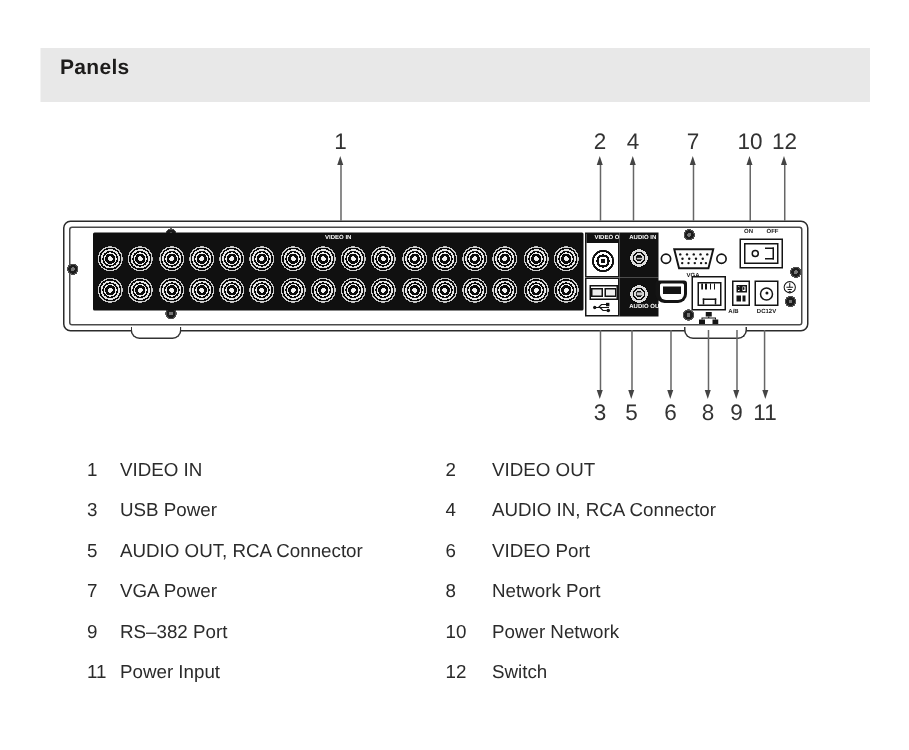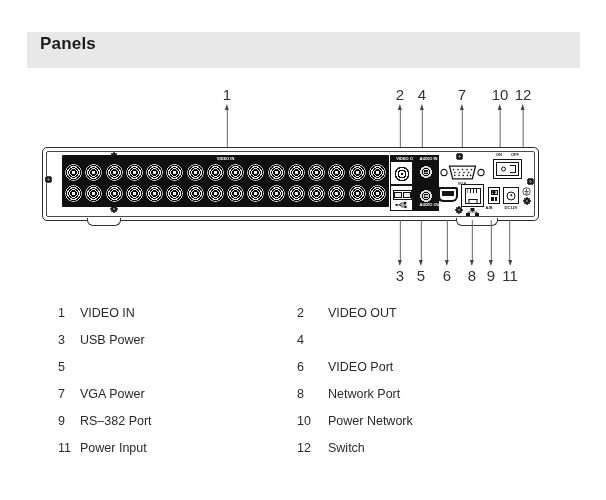--- a/index.html
+++ b/index.html
@@ -1,21 +1,21 @@
 <!DOCTYPE html>
 <html><head>
 <meta charset="utf-8">
 <style>
   html,body{margin:0;padding:0;background:#fff;}
   .page{position:relative;width:606px;height:500px;background:#fff;overflow:hidden;
         font-family:"Liberation Sans",sans-serif;color:#2b2b2b;}
   
   .band{position:absolute;left:27px;top:32px;width:553px;height:36px;background:#e8e8e8;
         display:flex;align-items:center;}
-  .band h1{margin:0 0 13px 13px;font-size:17px;font-weight:bold;color:#1d1c1b;letter-spacing:.2px;}
+  .band h1{margin:0 0 13px 13px;font-size:14px;font-weight:bold;color:#1d1c1b;letter-spacing:.2px;}
 
   
   .co-top,.co-bot{position:absolute;display:flex;flex-direction:column;align-items:center;
         transform:translateX(-50%);}
   .co-top{top:87px;}
   .co-bot{top:220px;}
   .co-num{font-size:15px;line-height:15px;color:#333;}
   .arr-up{width:0;height:0;border-left:2.5px solid transparent;border-right:2.5px solid transparent;
         border-bottom:6px solid #444;margin-top:2px;}
   .arr-dn{width:0;height:0;border-left:2.5px solid transparent;border-right:2.5px solid transparent;
@@ -344,20 +344,21 @@
     <div class="row">
       <span class="lnum">1</span>
       <span>VIDEO IN</span>
     </div>
     <div class="row">
       <span class="lnum">3</span>
       <span>USB Power</span>
     </div>
     <div class="row">
       <span class="lnum">5</span>
+      <span>AUDIO OUT, RCA Connector</span>
     </div>
     <div class="row">
       <span class="lnum">7</span>
       <span>VGA Power</span>
     </div>
     <div class="row">
       <span class="lnum">9</span>
       <span>RS–382 Port</span>
     </div>
     <div class="row">
@@ -366,20 +367,21 @@
     </div>
   </section>
 
   <section class="legend-col col-right">
     <div class="row">
       <span class="lnum">2</span>
       <span>VIDEO OUT</span>
     </div>
     <div class="row">
       <span class="lnum">4</span>
+      <span>AUDIO IN, RCA Connector</span>
     </div>
     <div class="row">
       <span class="lnum">6</span>
       <span>VIDEO Port</span>
     </div>
     <div class="row">
       <span class="lnum">8</span>
       <span>Network Port</span>
     </div>
     <div class="row">

